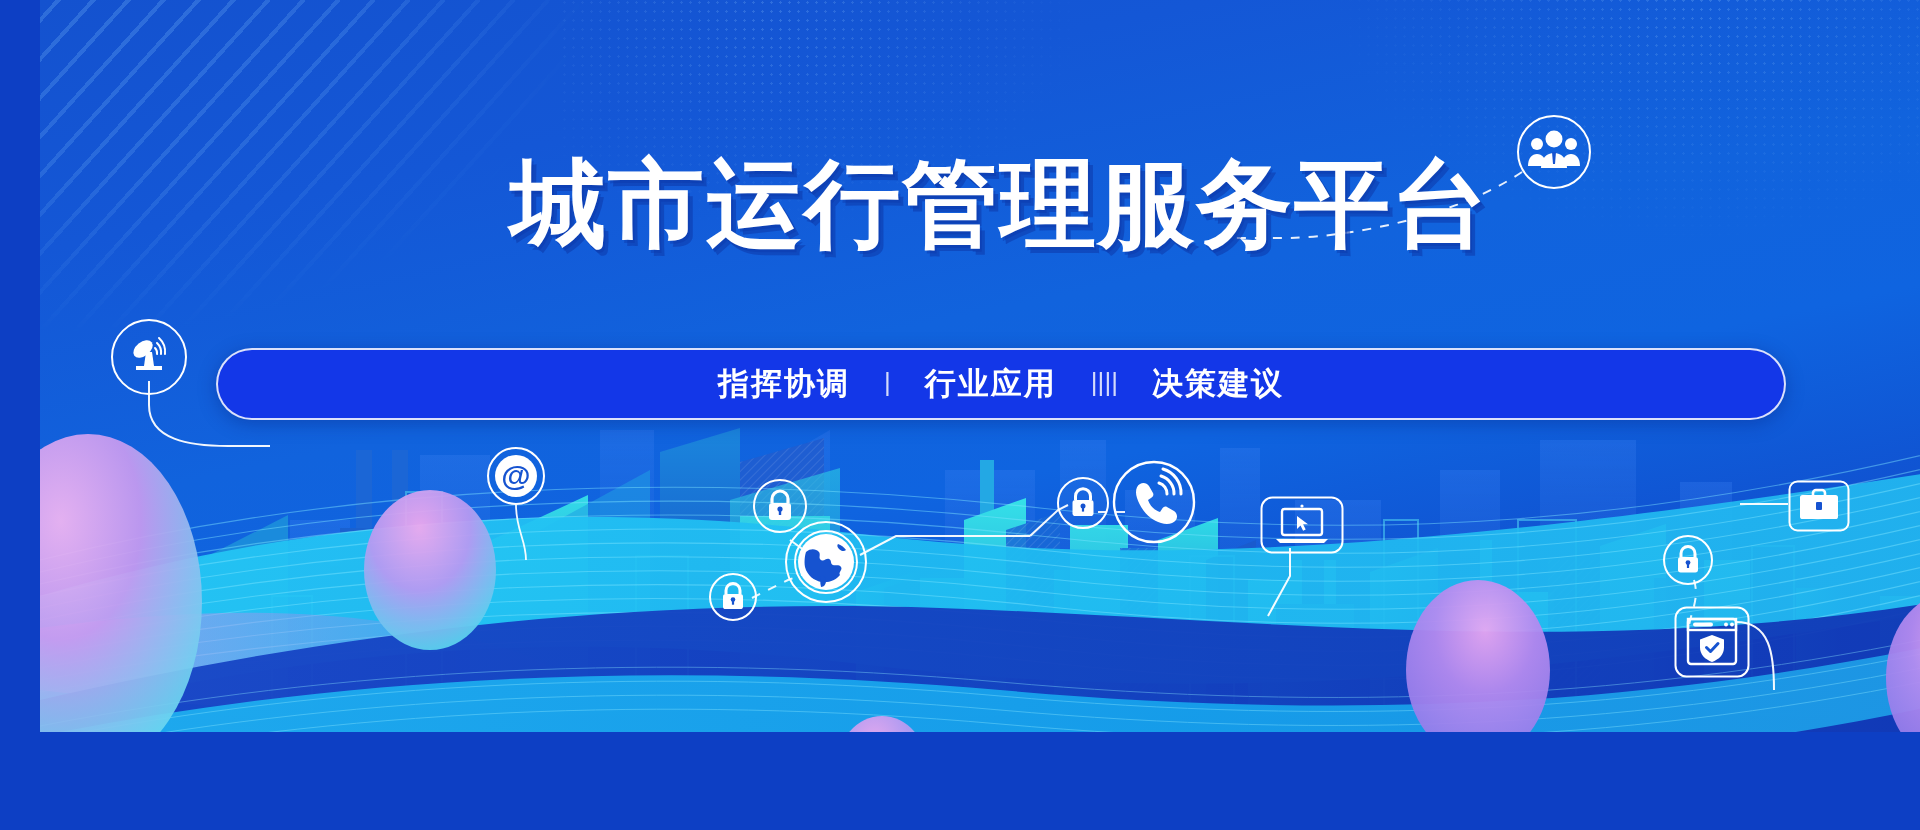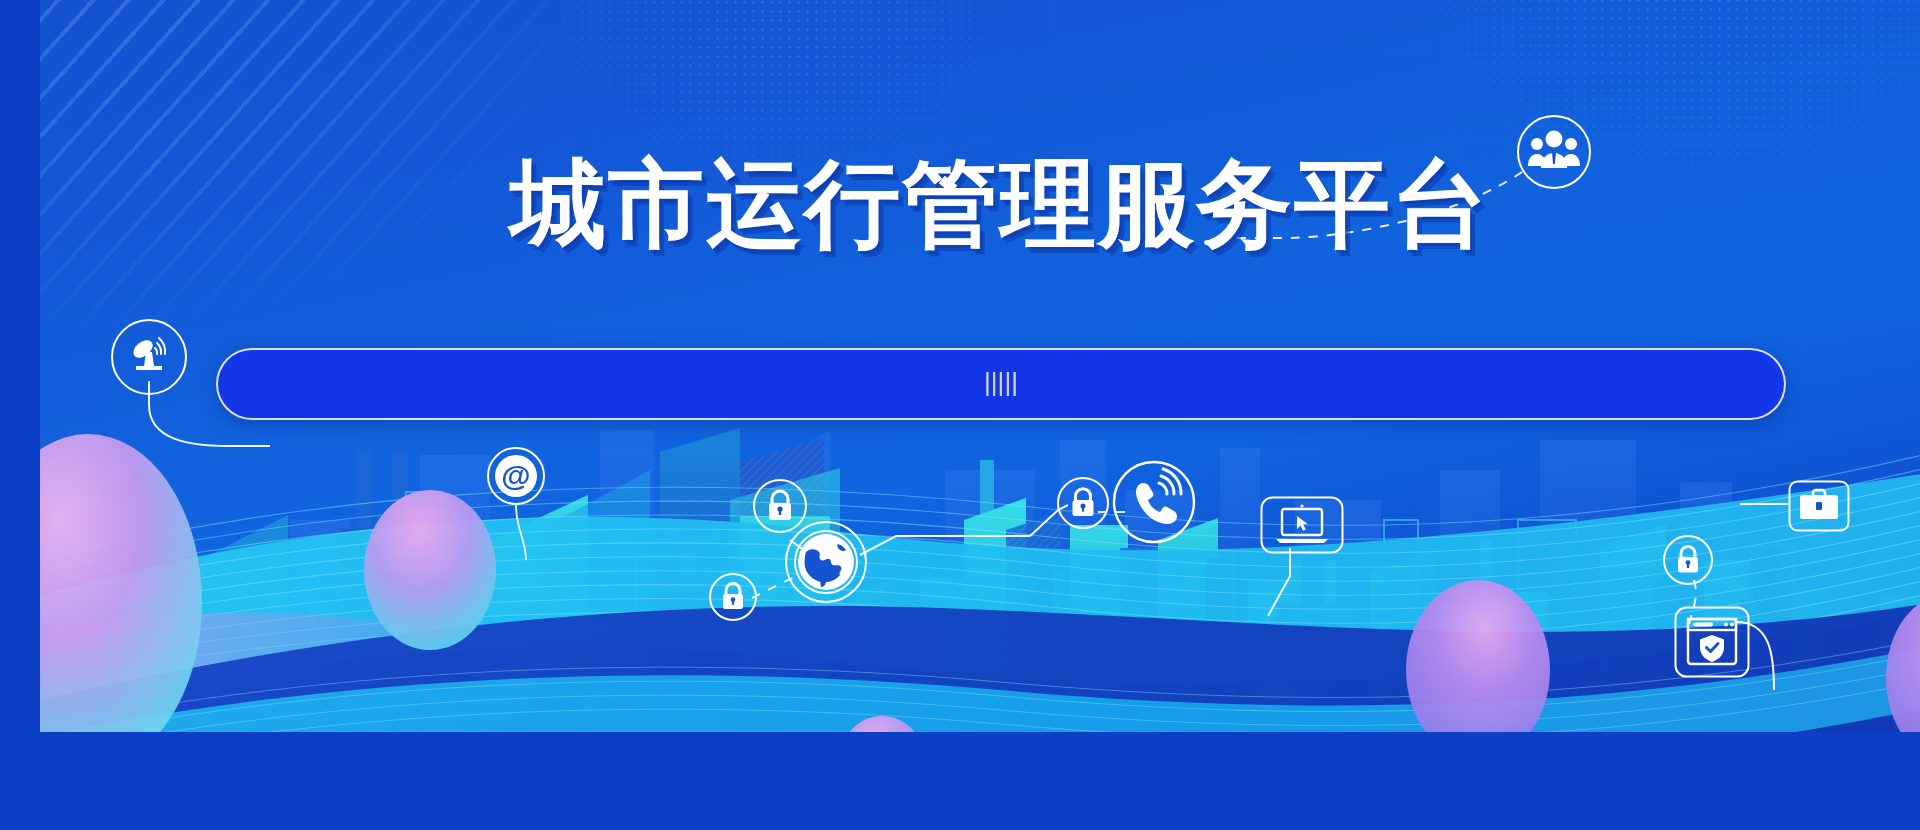--- a/index.html
+++ b/index.html
@@ -311,25 +311,28 @@
 
       <path d="M1654,580 C1660,600 1650,612 1648,632"></path>
     </g>
   </svg>
 
   <div class="title-wrap">
     <div class="title">城市运行管理服务平台</div>
   </div>
 
   <div class="nav">
+    <span class="nav-item">指挥协调</span>
+    <span class="nav-sep">|</span>
+    <span class="nav-item">行业应用</span>
     <span class="nav-sep">|</span>
     <span class="nav-sep">|</span>
     <span class="nav-sep">|</span>
     <span class="nav-sep">|</span>
-    <span class="nav-sep">|</span>
+    <span class="nav-item">决策建议</span>
   </div>
 
   <div class="node" style="left:70px;top:318px;">
     <svg width="78" height="78" viewBox="0 0 78 78">
       <circle cx="39" cy="39" r="37" fill="none" stroke="#fff" stroke-width="2"></circle>
       <g fill="#fff">
         <path d="M26 48 h26 v4 h-26 z"></path>
         <path d="M36 34 l6 0 l2 14 h-10 z"></path>
         <ellipse cx="33" cy="31" rx="11" ry="7" transform="rotate(-38 33 31)"></ellipse>
       </g>

